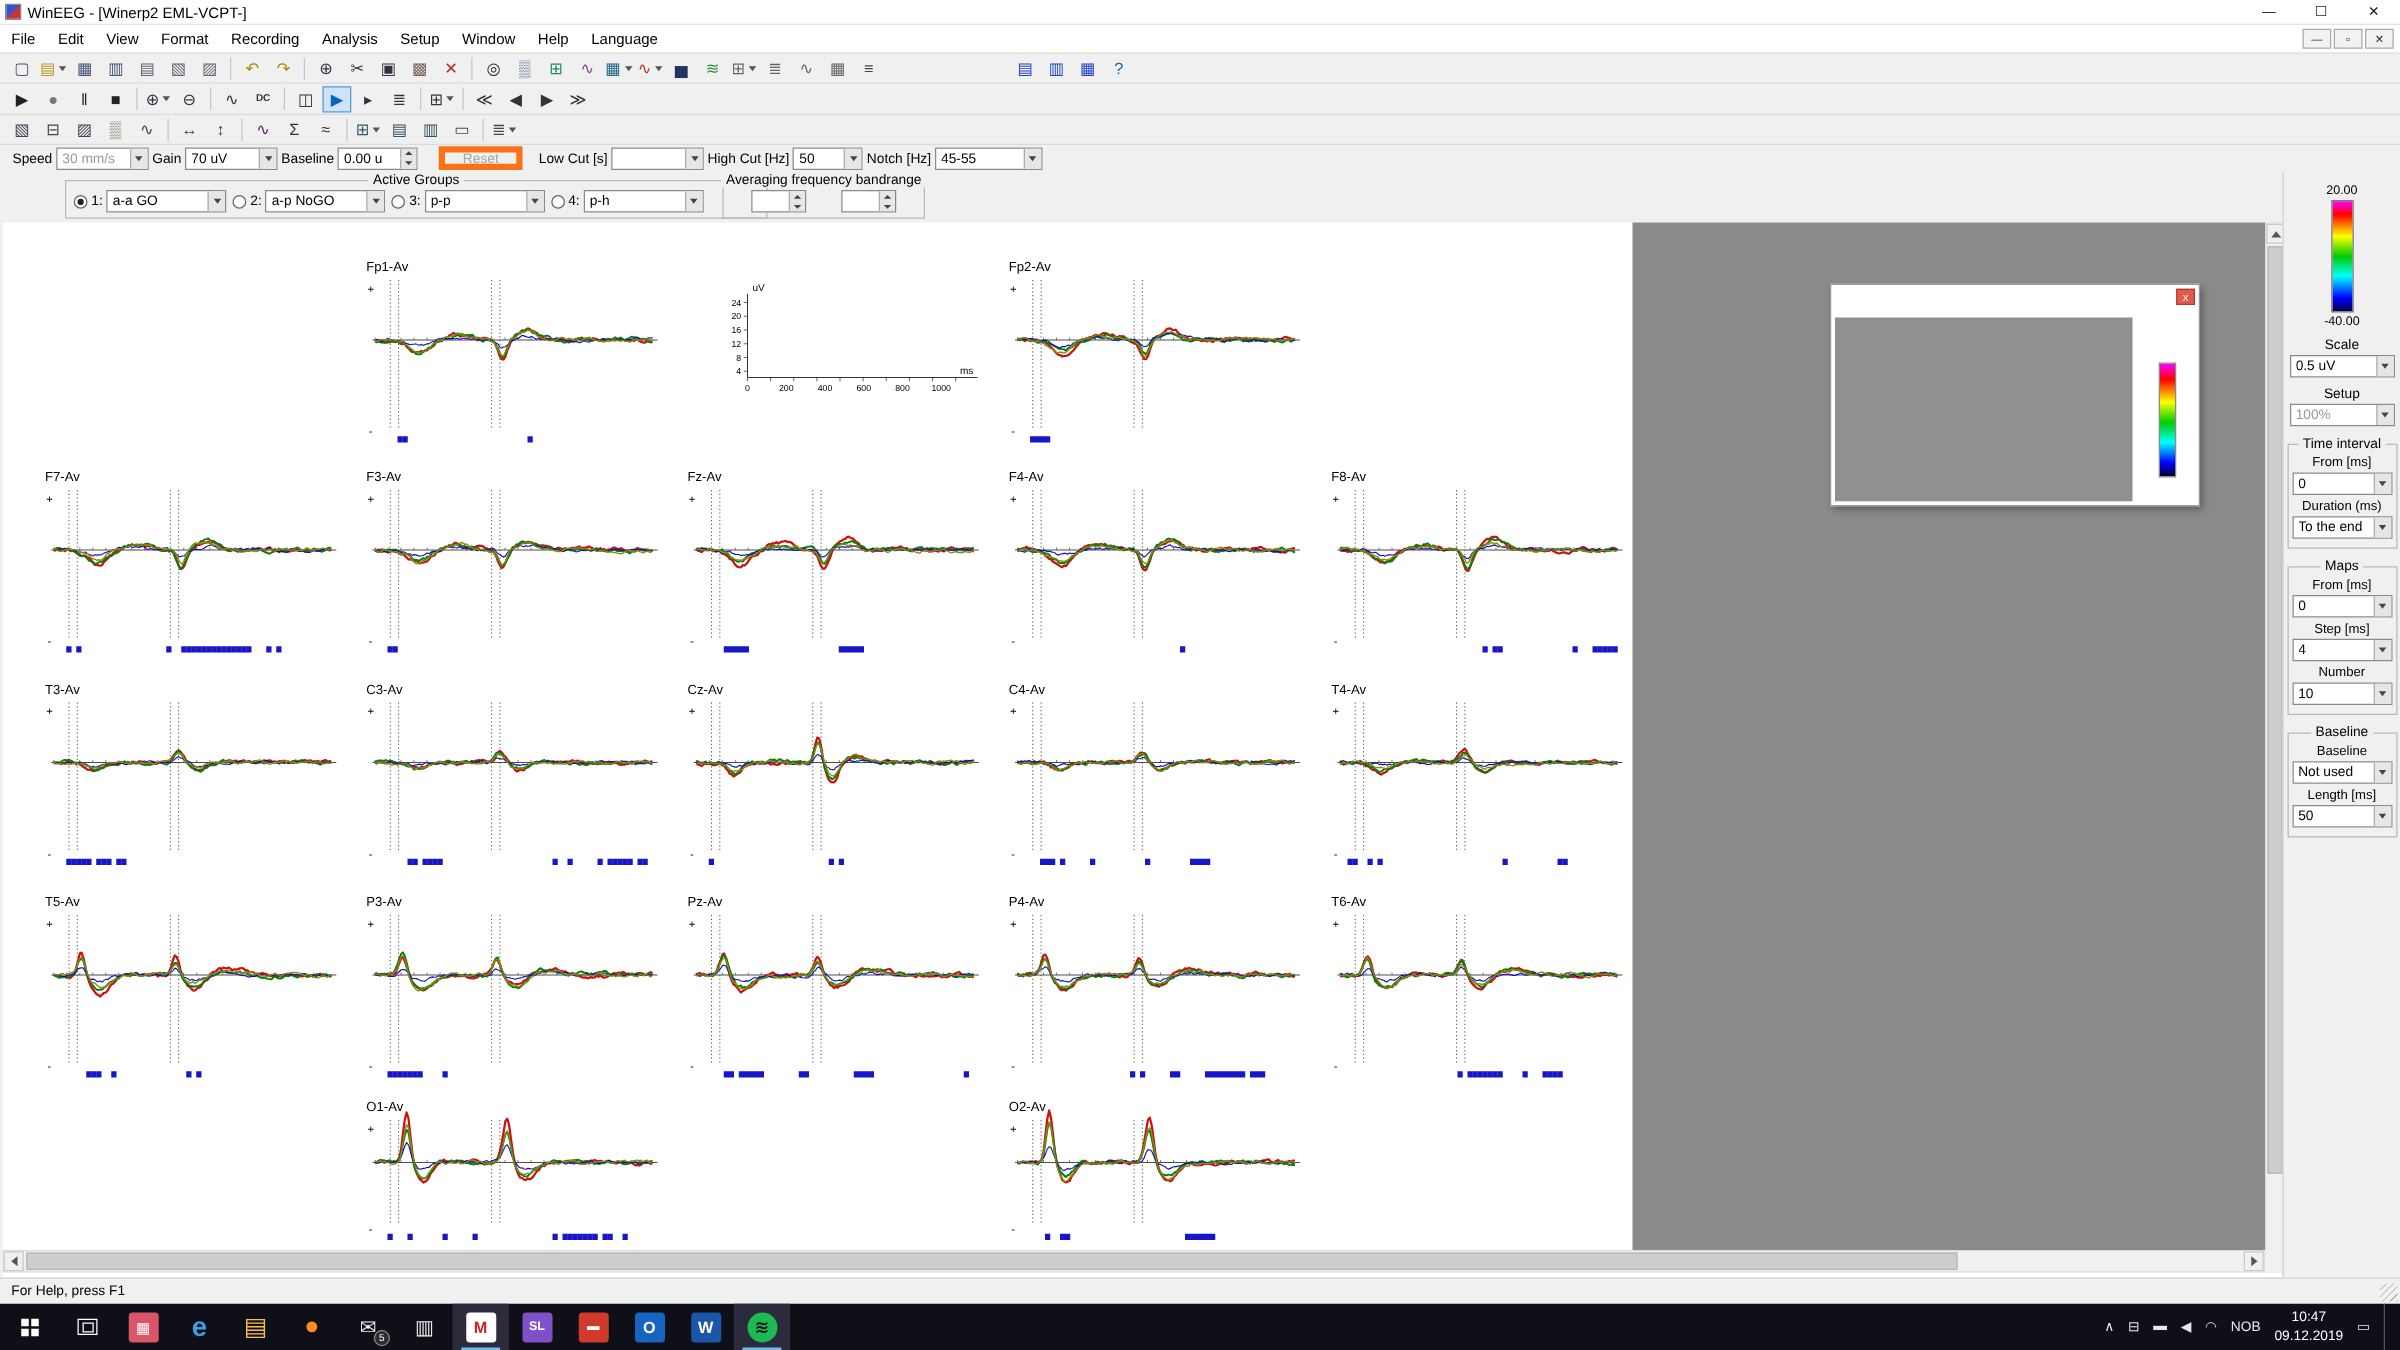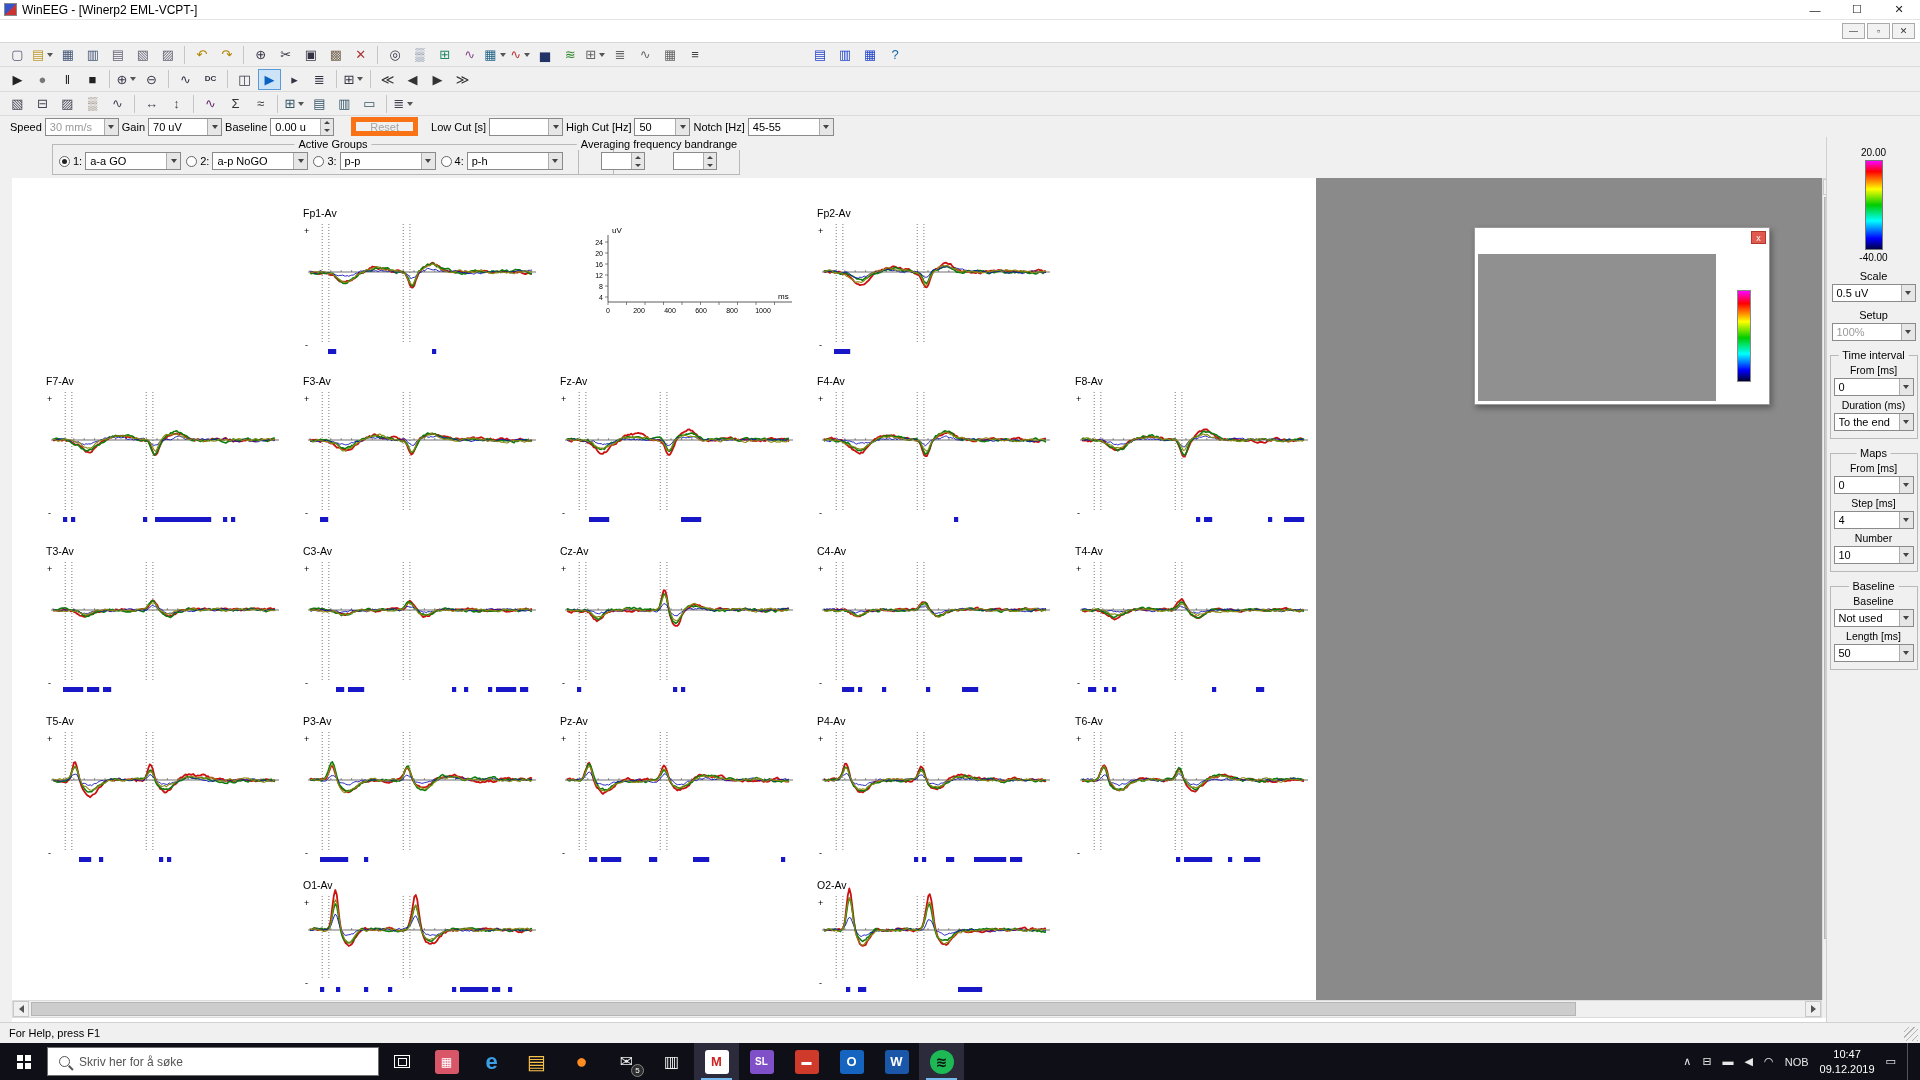--- a/index.html
+++ b/index.html
@@ -56,21 +56,21 @@
 #ag-box{left:4px;top:7px;width:562px;height:31px;margin-left:48px;}
 #avg-box{left:578px;top:7px;width:162px;height:31px;}
 #ag-items{display:flex;align-items:center;height:100%;padding:3px 6px 0;gap:5px;}
 .ag-item{display:flex;align-items:center;gap:3px;}
 .radio{width:11px;height:11px;border-radius:50%;border:1px solid #666;background:#fff;display:inline-block;position:relative;}
 .radio.sel::after{content:'';position:absolute;left:2px;top:2px;width:5px;height:5px;border-radius:50%;background:#222;}
 .ag-combo{width:96px;}
 #avg-items{display:flex;align-items:center;justify-content:center;height:100%;padding-top:3px;gap:28px;}
 
 
-#main{position:absolute;left:12px;top:178px;width:1826px;height:844px;background:#fff;}
+#main{position:absolute;left:2px;top:178px;width:1826px;height:844px;background:#fff;}
 #gray-area{position:absolute;left:1304px;top:0;width:506px;height:822px;background:#8a8a8a;}
 #plots-layer{position:absolute;left:0;top:0;width:1304px;height:822px;}
 #float-win{position:absolute;left:1462px;top:49px;width:296px;height:178px;background:#fff;border:1px solid #9a9a9a;box-shadow:2px 3px 6px rgba(0,0,0,.35);}
 #float-close{position:absolute;right:3px;top:3px;width:15px;height:13px;background:#e05a50;color:#fff;font-size:9px;display:flex;align-items:center;justify-content:center;border:1px solid #b0392f;}
 #float-map{position:absolute;left:3px;top:26px;width:238px;height:147px;background:#909090;}
 #float-cbar{position:absolute;left:262px;top:62px;width:14px;height:92px;border:1px solid #888;background:linear-gradient(#f0f,#f00 14%,#ff0 34%,#0c0 52%,#0ff 70%,#00f 88%,#003);}
 
 
 #vscroll{position:absolute;left:1810px;top:0;width:16px;height:840px;background:#f0f0f0;border:1px solid #dcdcdc;display:flex;flex-direction:column;}
 #hscroll{position:absolute;left:0;top:822px;width:1810px;height:18px;background:#f0f0f0;border:1px solid #dcdcdc;display:flex;align-items:center;}
@@ -129,20 +129,32 @@
   <span class="app-icon"></span>
   <span id="title-text">WinEEG - [Winerp2 EML-VCPT-]</span>
   <div id="win-buttons">
     <span class="winbtn">—</span>
     <span class="winbtn">☐</span>
     <span class="winbtn">✕</span>
   </div>
 </div>
 
 <div id="menubar">
+  <span id="menu-items" style="display:flex;height:100%;">
+      <span class="menu-item">File</span>
+      <span class="menu-item">Edit</span>
+      <span class="menu-item">View</span>
+      <span class="menu-item">Format</span>
+      <span class="menu-item">Recording</span>
+      <span class="menu-item">Analysis</span>
+      <span class="menu-item">Setup</span>
+      <span class="menu-item">Window</span>
+      <span class="menu-item">Help</span>
+      <span class="menu-item">Language</span>
+    </span>
   <div id="mdi-buttons">
     <span class="mdibtn">—</span>
     <span class="mdibtn">▫</span>
     <span class="mdibtn">✕</span>
   </div>
 </div>
 
 <div id="toolbar1" class="toolbar">
     <span class="ticon">
       <span class="tglyph" style="color: rgb(85, 85, 119);">▢</span>
@@ -1439,24 +1451,20 @@
 </div>
 
 <div id="taskbar">
   <div id="start-btn">
     <span class="winlogo">
         <i></i>
         <i></i>
         <i></i>
         <i></i>
       </span>
-  </div>
-  <div id="search-box">
-    <span class="mag"></span>
-    <span id="search-text">Skriv her for å søke</span>
   </div>
   <div id="task-apps">
       <div class="task-app">
         <span class="tv"></span>
       </div>
       <div class="task-app">
         <span class="aicon" style="color: rgb(255, 255, 255); background: rgb(217, 86, 104); font-size: 12px;">▦</span>
       </div>
       <div class="task-app">
         <span class="aicon" style="color: rgb(58, 160, 232); font-size: 22px;">e</span>

